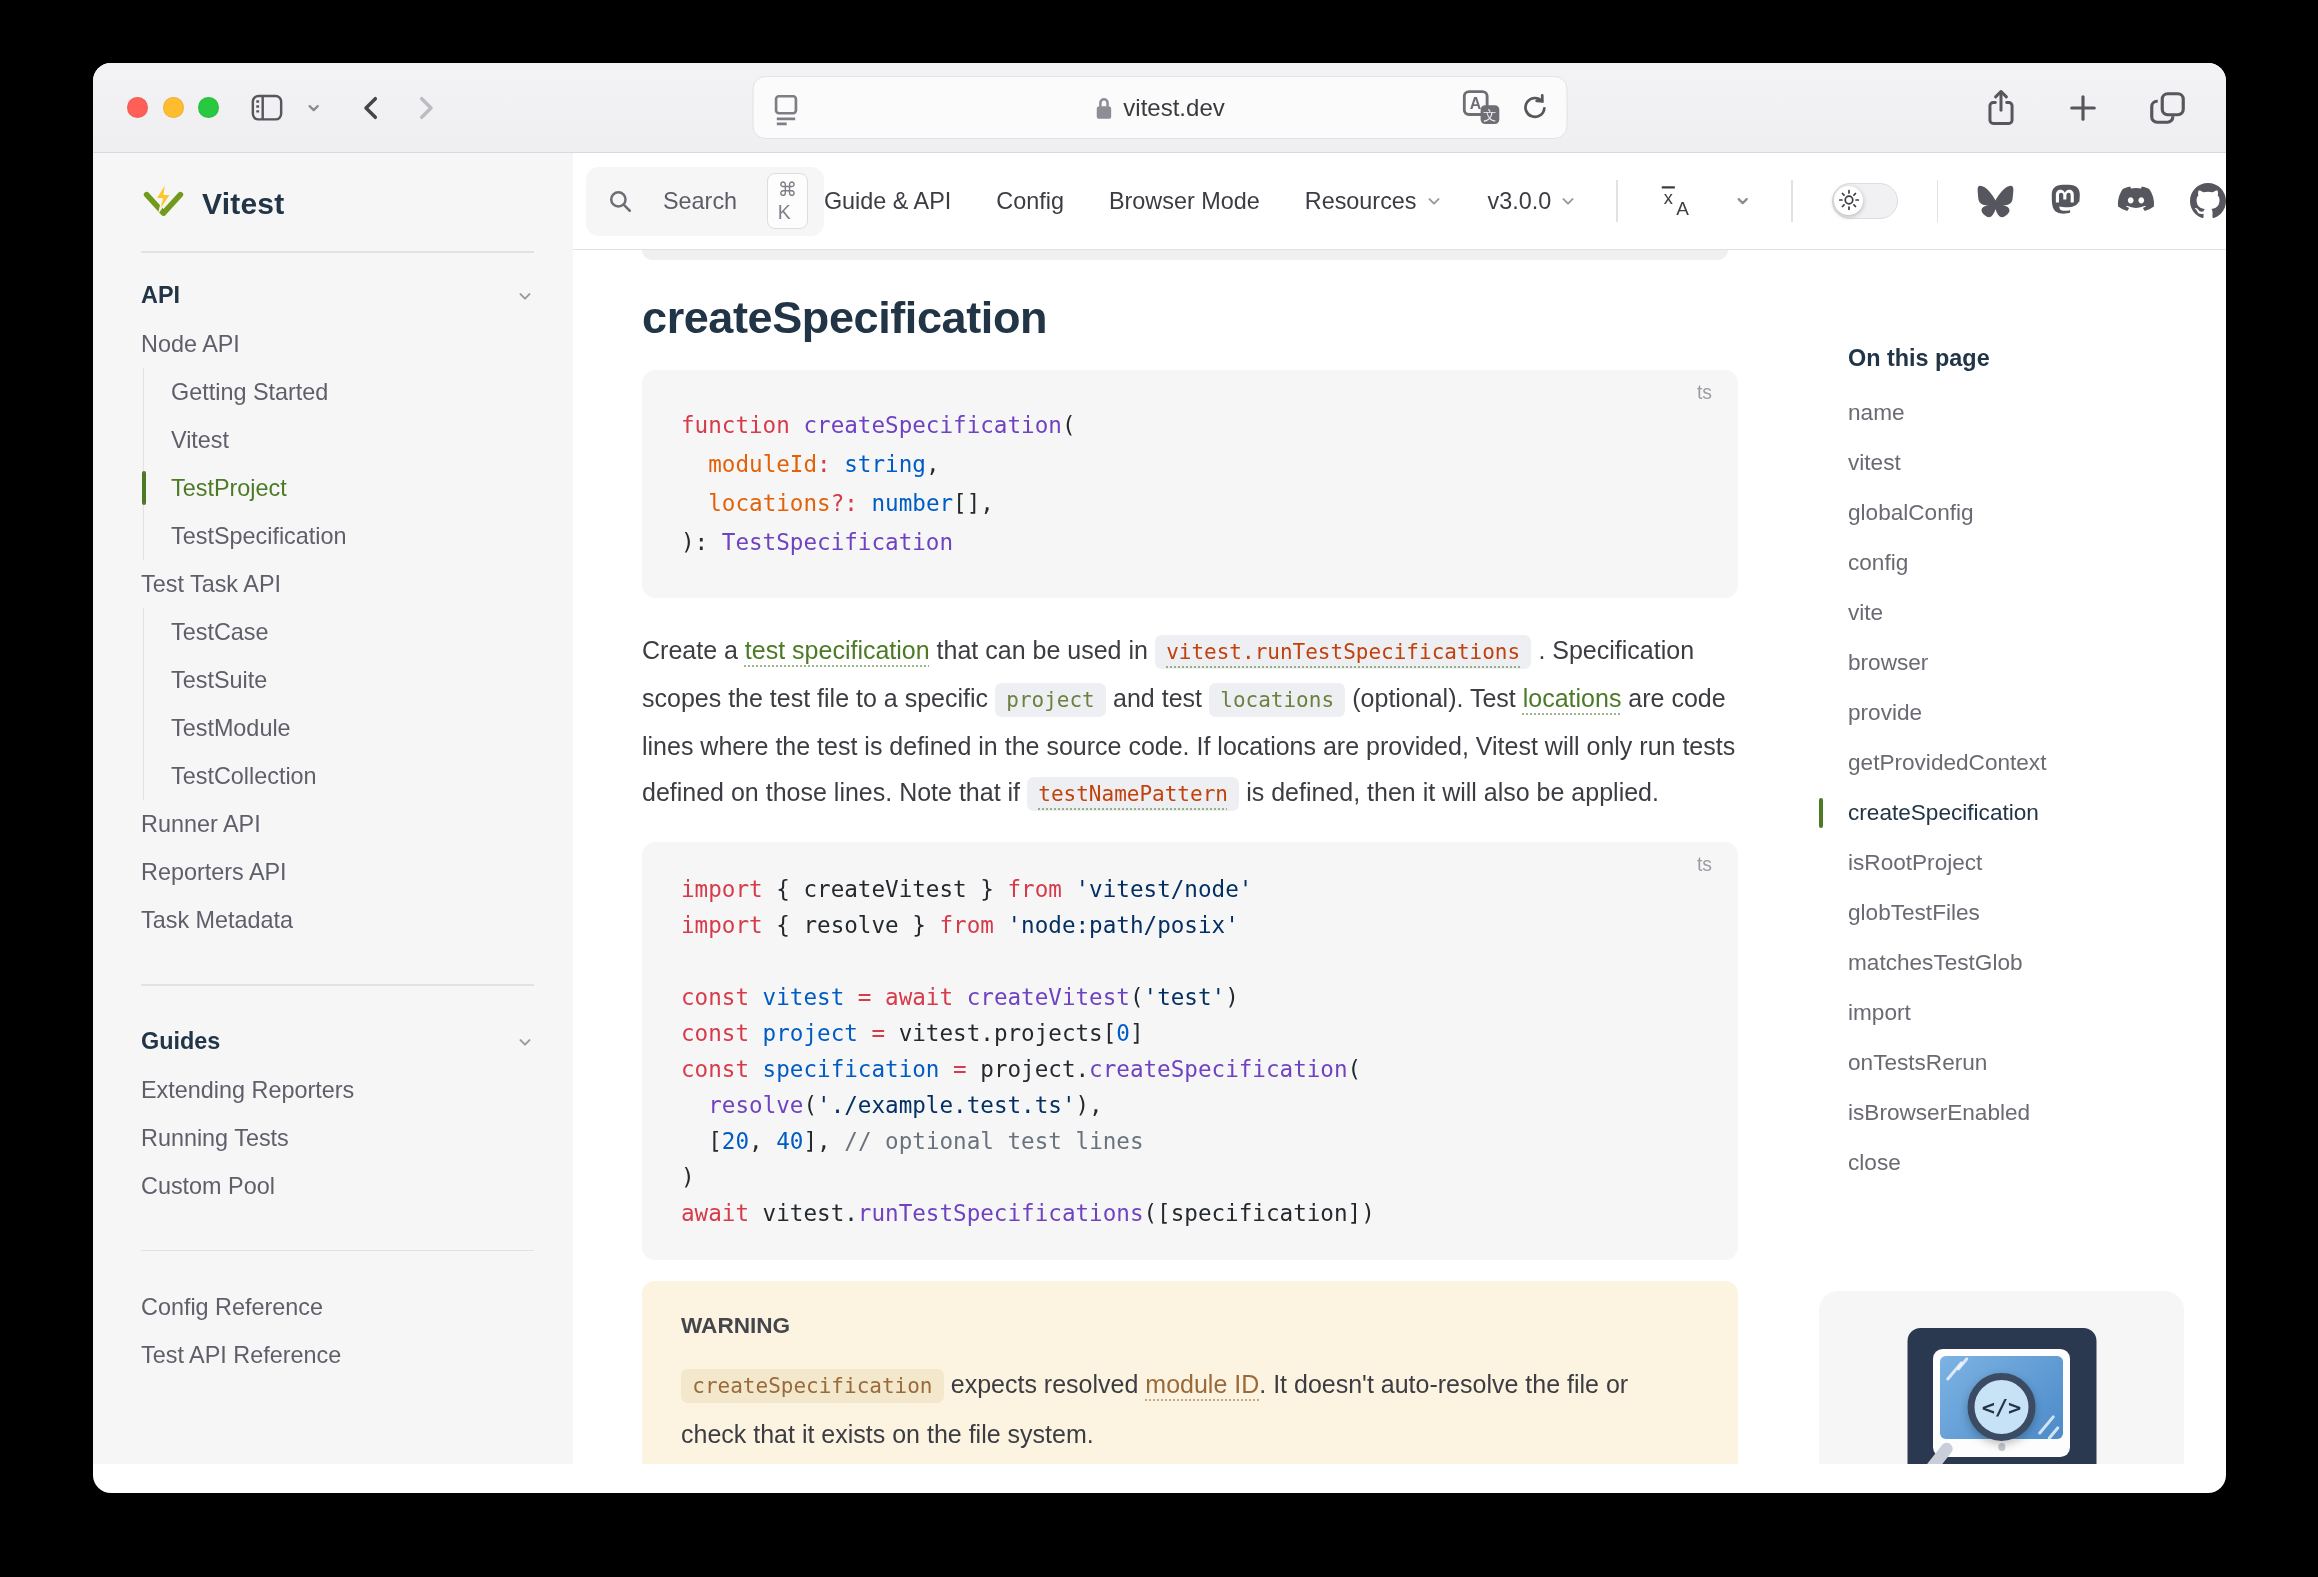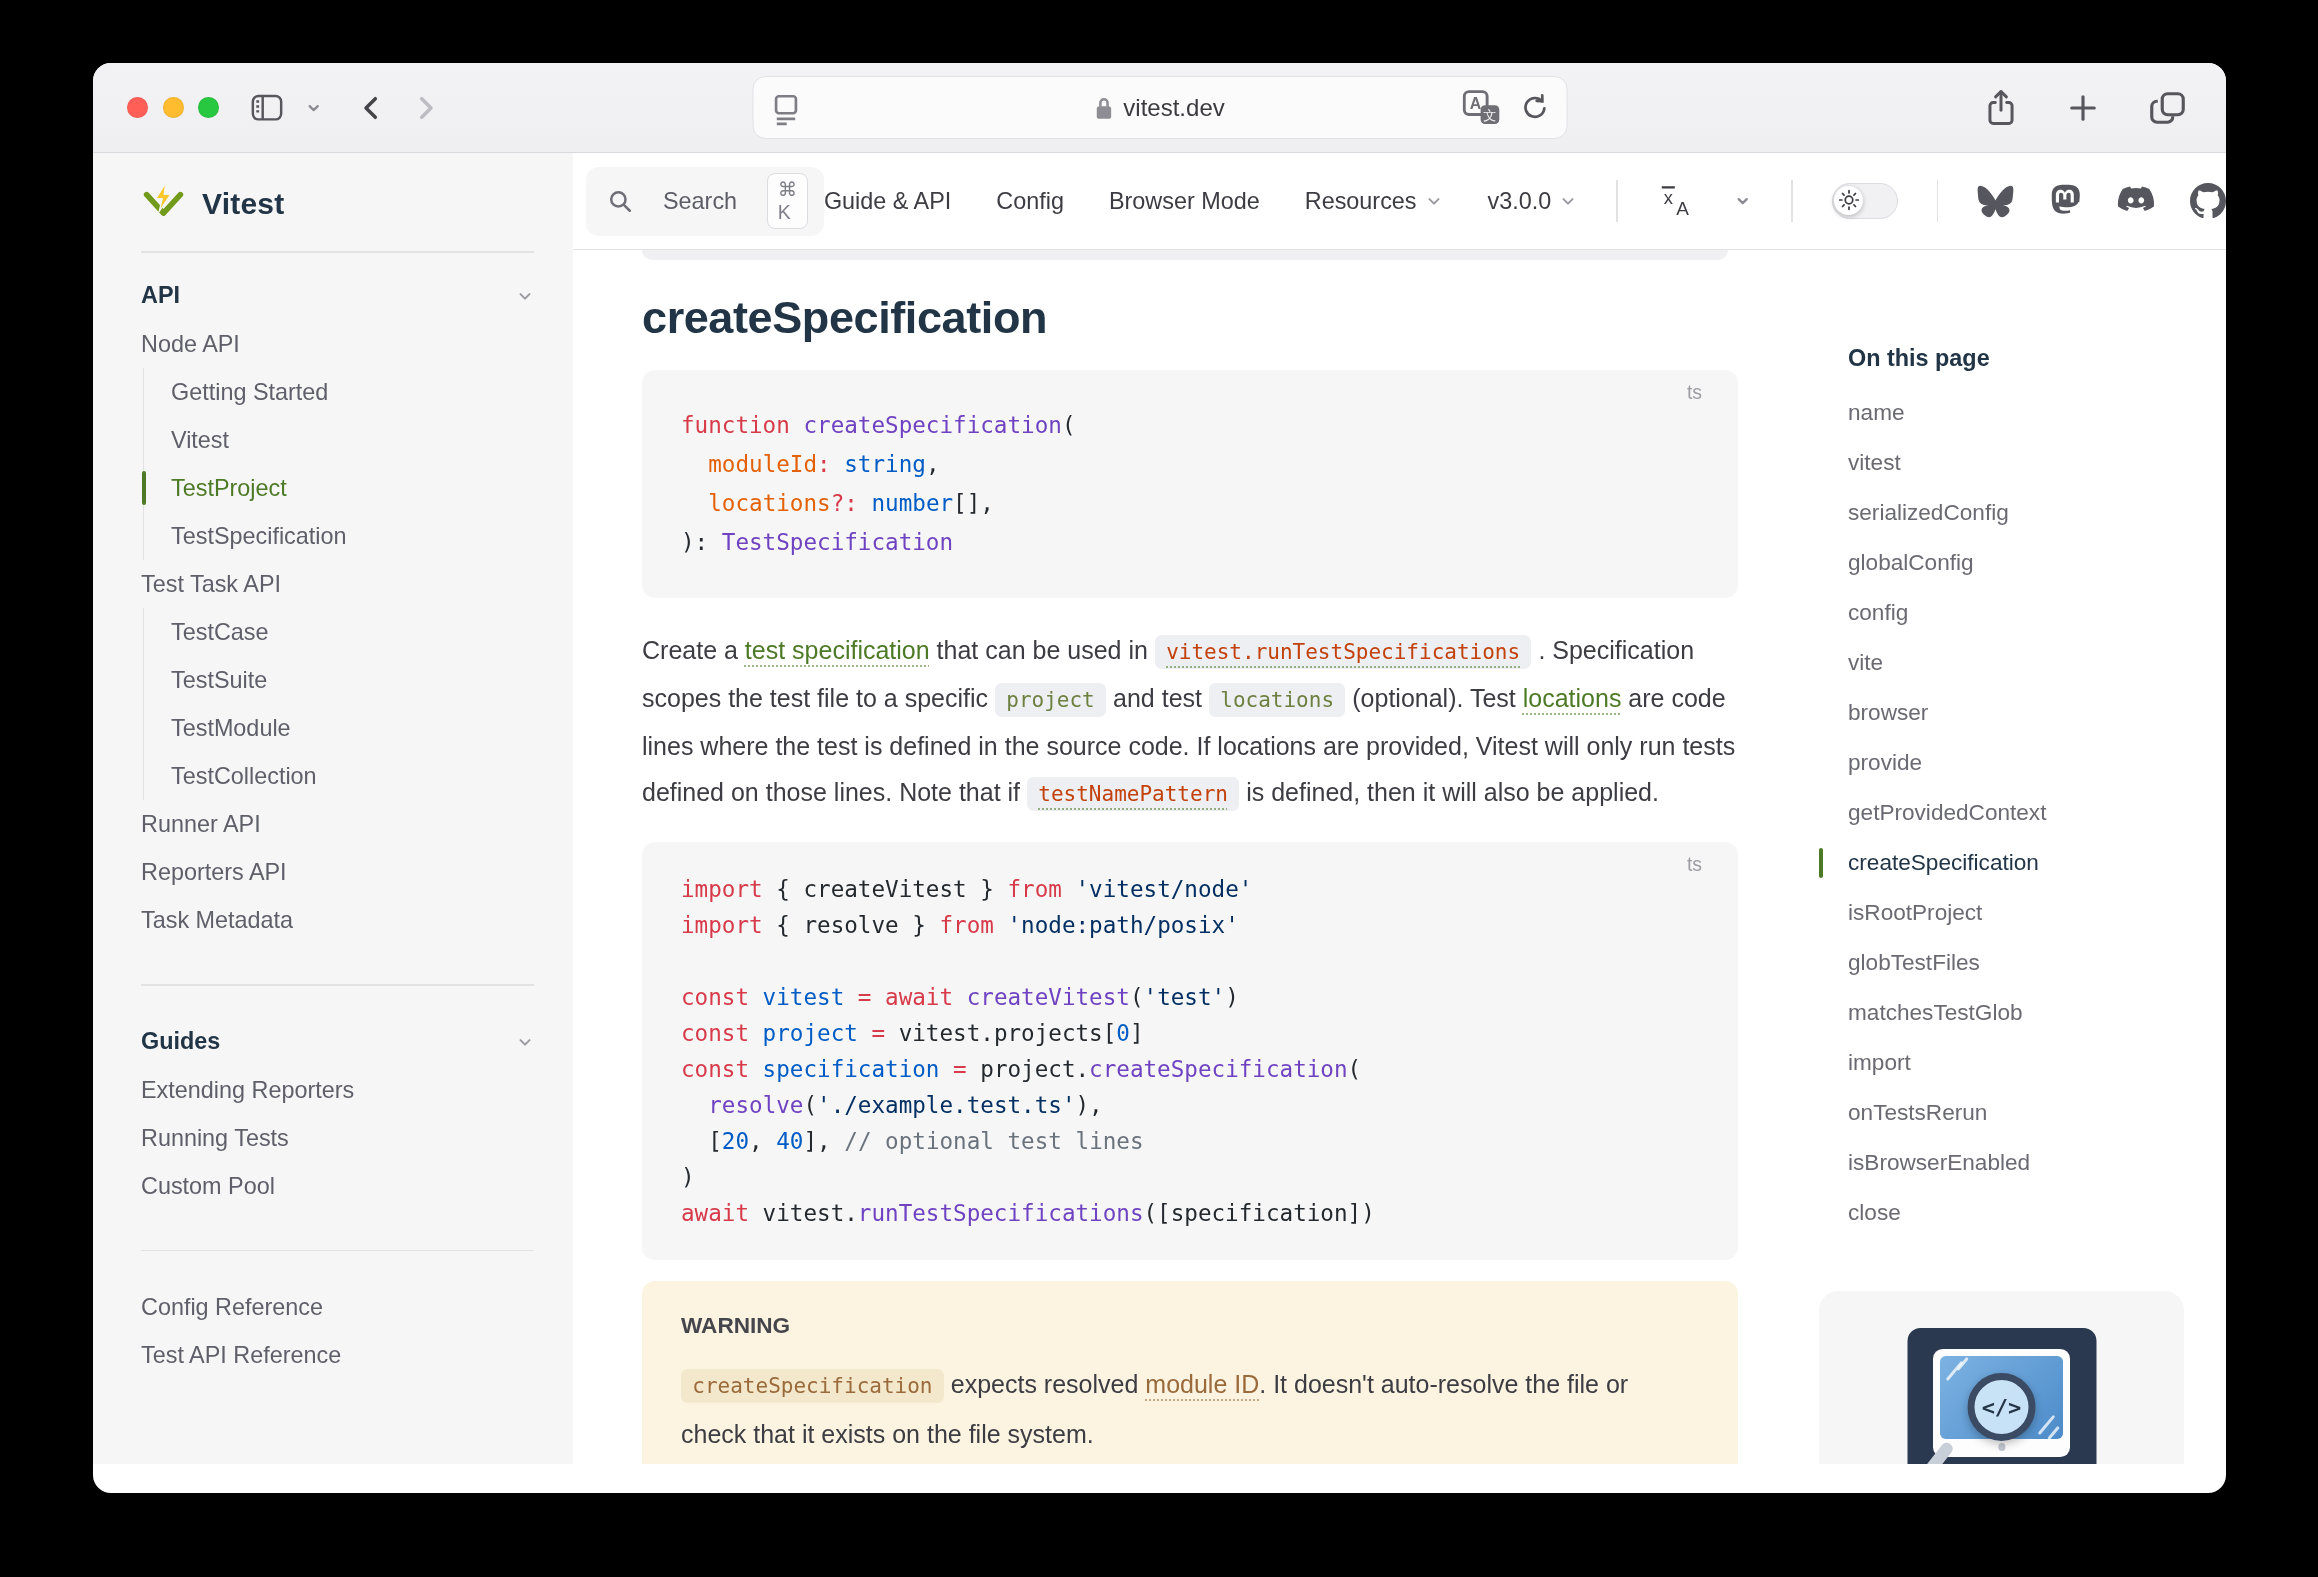--- a/index.html
+++ b/index.html
@@ -85,21 +85,21 @@
   }
   .socials { display:flex; align-items:center; gap:34px; }
   .social { cursor:pointer; display:inline-flex; }
   
   .page { position:absolute; top:97px; bottom:0; left:0; right:0; overflow:hidden; background:#fff; }
   .prev-tail { position:absolute; left:69px; top:0; width:1086px; height:9.7px; background:#f0f0f2; border-radius:0 0 11.3px 11.3px; }
   .content { position:absolute; left:69px; top:0; width:1096px; }
   .page-title { margin:42px 0 0; font-size:45px; font-weight:600; color:#213547; letter-spacing:-0.4px; }
   .codeblock { position:relative; background:#f6f6f7; border-radius:13px; margin-top:26px; padding:36px 39px; }
   .codeblock.second { margin-top:19.4px; padding:29px 39px; }
-  .lang { position:absolute; top:11.3px; right:36px; font-size:19.4px; color:#9c9ca3; font-weight:500; }
+  .lang { position:absolute; top:11.3px; right:26px; font-size:19.4px; color:#9c9ca3; font-weight:500; }
   .code { font-family:"DejaVu Sans Mono", monospace; font-size:22.6px; line-height:39px; white-space:pre; }
   .codeblock.second .code { line-height:36px; }
   .tk-k { color:#d73a49; } .tk-f { color:#6f42c1; } .tk-v { color:#005cc5; }
   .tk-s { color:#032f62; } .tk-p { color:#24292e; } .tk-c { color:#6a737d; } .tk-o { color:#e36209; }
   .para { margin-top:29px; font-size:25px; line-height:46px; color:#3c3c43; }
   .run-code, .run-codelink, .run-wcode {
     font-family:"DejaVu Sans Mono", monospace; font-size:21px;
     background:#edeff2; padding:4.8px 11.3px; border-radius:6.5px;
   }
   .run-code { color:#6d8040; }
@@ -407,21 +407,20 @@
             <div class="warn-title">WARNING</div>
             <div class="warn-body"><span class="run-wcode">createSpecification</span><span class="run-plain"> expects resolved </span><span class="run-wlink">module ID</span><span class="run-plain">. It doesn't auto-resolve the file or check that it exists on the file system.</span></div>
           </div>
         </div>
 
         <aside class="toc">
           <div class="toc-title">On this page</div>
           <div class="toc-list">
               <div class="toc-item">name</div>
               <div class="toc-item">vitest</div>
-              <div class="toc-item">serializedConfig</div>
               <div class="toc-item">globalConfig</div>
               <div class="toc-item">config</div>
               <div class="toc-item">vite</div>
               <div class="toc-item">browser</div>
               <div class="toc-item">provide</div>
               <div class="toc-item">getProvidedContext</div>
               <div class="toc-item active">createSpecification</div>
               <div class="toc-item">isRootProject</div>
               <div class="toc-item">globTestFiles</div>
               <div class="toc-item">matchesTestGlob</div>

